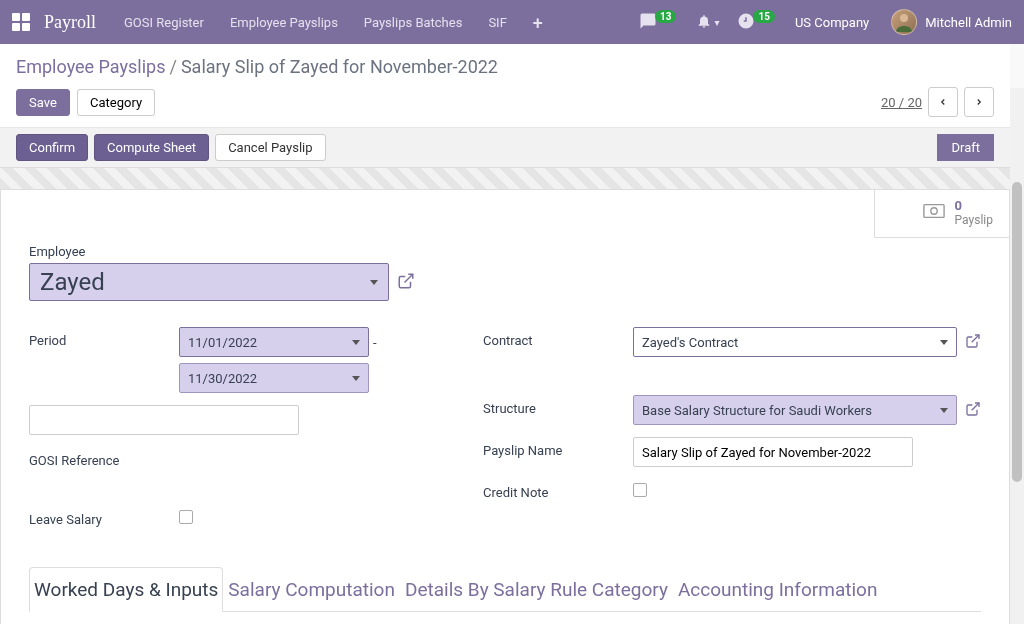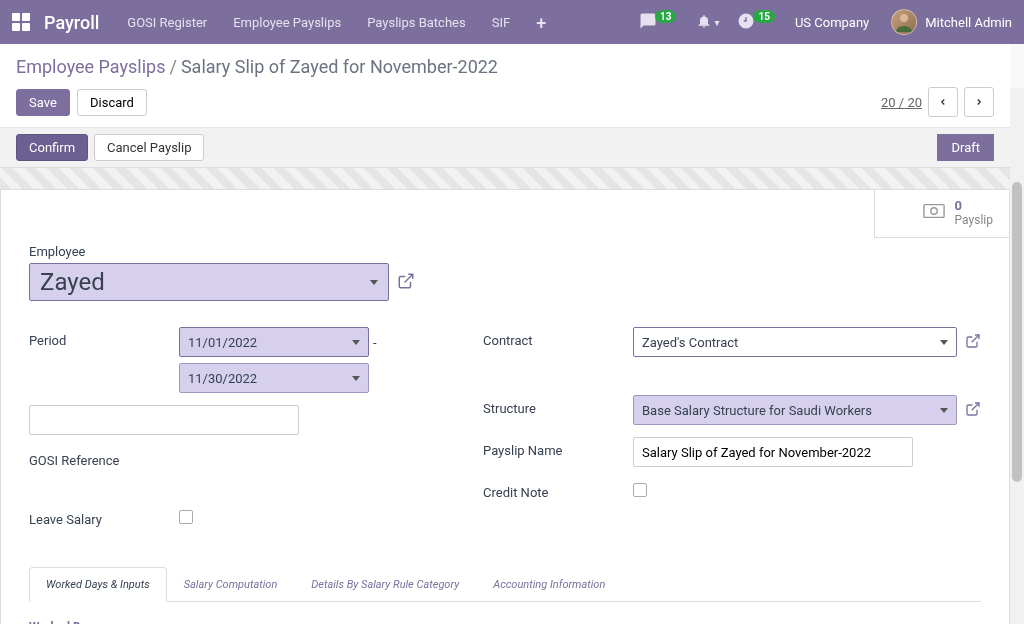--- a/index.html
+++ b/index.html
@@ -2,21 +2,21 @@
 <html><head>
 <meta charset="utf-8">
 <style>
   * { box-sizing: border-box; margin: 0; padding: 0; font-family: -apple-system, BlinkMacSystemFont, "Segoe UI", Roboto, "Helvetica Neue", Arial, sans-serif; }
   body { background: #f9f9f9; width: 1024px; height: 624px; overflow: hidden; font-size: 13px; color: #374151; }
 
   
   .topnav { background: #7c6f9e; height: 44px; display: flex; align-items: center; padding: 0 12px; color: #fff; }
   .apps-icon { width: 18px; height: 18px; display: grid; grid-template-columns: 1fr 1fr; grid-template-rows: 1fr 1fr; gap: 2px; margin-right: 14px; cursor: pointer; }
   .apps-icon span { background: #fff; border-radius: 1px; }
-  .brand { font-size: 18px; font-weight: 500; margin-right: 28px; }
+  .brand { font-size: 18px; font-weight: 500; margin-right: 28px; font-family: Liberation Serif, serif; }
   .nav-item { color: #e5e1ee; margin-right: 26px; font-size: 13px; cursor: pointer; white-space: nowrap; }
   .nav-plus { font-size: 18px; font-weight: 500; margin-right: 26px; cursor: pointer; color: #e5e1ee; }
   .topnav-spacer { flex: 1; }
   .nav-icon-wrap { position: relative; margin-right: 18px; cursor: pointer; display: flex; align-items: center; }
   .nav-icon { color: #e5e1ee; }
   .badge { background: #28a745; color: #fff; font-size: 10px; font-weight: 700; border-radius: 8px; padding: 1px 5px; position: relative; top: -6px; left: -2px; }
   .company { color: #fff; font-size: 13px; margin-right: 22px; cursor: pointer; }
   .avatar { width: 26px; height: 26px; border-radius: 50%; background: linear-gradient(135deg,#c9a07a,#8b6f52); margin-right: 8px; border: 1px solid rgba(255,255,255,.4); overflow:hidden; display:flex; align-items:center; justify-content:center;}
   .avatar svg { width:24px; height:24px;}
   .user { color: #fff; font-size: 13px; cursor: pointer; display:flex; align-items:center; }
@@ -68,21 +68,21 @@
   .txt { background:#fff; border:1px solid #ccc; height:30px; padding:4px 8px; font-size:13px; width:270px; border-radius:2px;}
   .txt-wide { width:280px;}
   .dash { margin: 0 4px; }
   .cb { width:14px; height:14px; border:1px solid #aaa; background:#fff; border-radius:2px;}
 
   .period-stack { display:flex; flex-direction:column; gap:6px;}
   .period-line { display:flex; align-items:center;}
 
   
   .tabs { display:flex; border-bottom:1px solid #ddd; margin: 18px 28px 0; gap:0;}
-  .tab { padding: 10px 16px; font-size:11px; color:#7c6f9e; cursor:pointer; border:1px solid transparent; border-bottom:none; margin-bottom:-1px;font-style:italic;}
+  .tab { padding: 10px 4px; font-size:19px; color:#7c6f9e; cursor:pointer; border:1px solid transparent; border-bottom:none; margin-bottom:-1px;}
   .tab.active { border:1px solid #ddd; border-bottom:1px solid #fff; background:#fff; color:#374151; border-radius:4px 4px 0 0;}
   .tab-content-heading { padding: 18px 28px 0; font-size:12px; font-weight:700; color:#7c6f9e;}
 
   
   .fake-scroll { position:absolute; right:0; top:44px; bottom:0; width:14px; background:#f1f1f1;}
   .fake-thumb { position:absolute; left:2px; right:2px; top:94px; height:300px; background:#c1c1c1; border-radius:6px;}
 
   .main-scroll { height: calc(624px - 44px); overflow:hidden; position:relative; padding-right:14px;}
 </style>
 </head>
@@ -142,40 +142,41 @@
 
 <div class="page-header">
   <div class="breadcrumb">
     <a>Employee Payslips</a>
     <span class="sep">/</span>
     <span class="current">Salary Slip of Zayed for November-2022</span>
   </div>
   <div class="header-row">
     <div>
       <button class="btn btn-primary">Save</button>
-      <button class="btn">Discard</button>
+      <button class="btn">Category</button>
     </div>
     <div class="pager">
       <span>20 / 20</span>
       <div class="pager-btn">
         <svg width="10" height="10" viewBox="0 0 24 24">
               <path d="M15 18l-6-6 6-6" stroke="#333" stroke-width="3" fill="none"></path>
             </svg>
       </div>
       <div class="pager-btn">
         <svg width="10" height="10" viewBox="0 0 24 24">
               <path d="M9 18l6-6-6-6" stroke="#333" stroke-width="3" fill="none"></path>
             </svg>
       </div>
     </div>
   </div>
 </div>
 
 <div class="statusbar">
   <button class="status-btn">Confirm</button>
+  <button class="status-btn">Compute Sheet</button>
   <button class="status-btn status-btn-light">Cancel Payslip</button>
   <div class="statusbar-spacer"></div>
   <div class="status-tag">Draft</div>
 </div>
 
 <div class="hatch"></div>
 
 <div class="sheet-wrap">
 
   <div class="stat-box">

